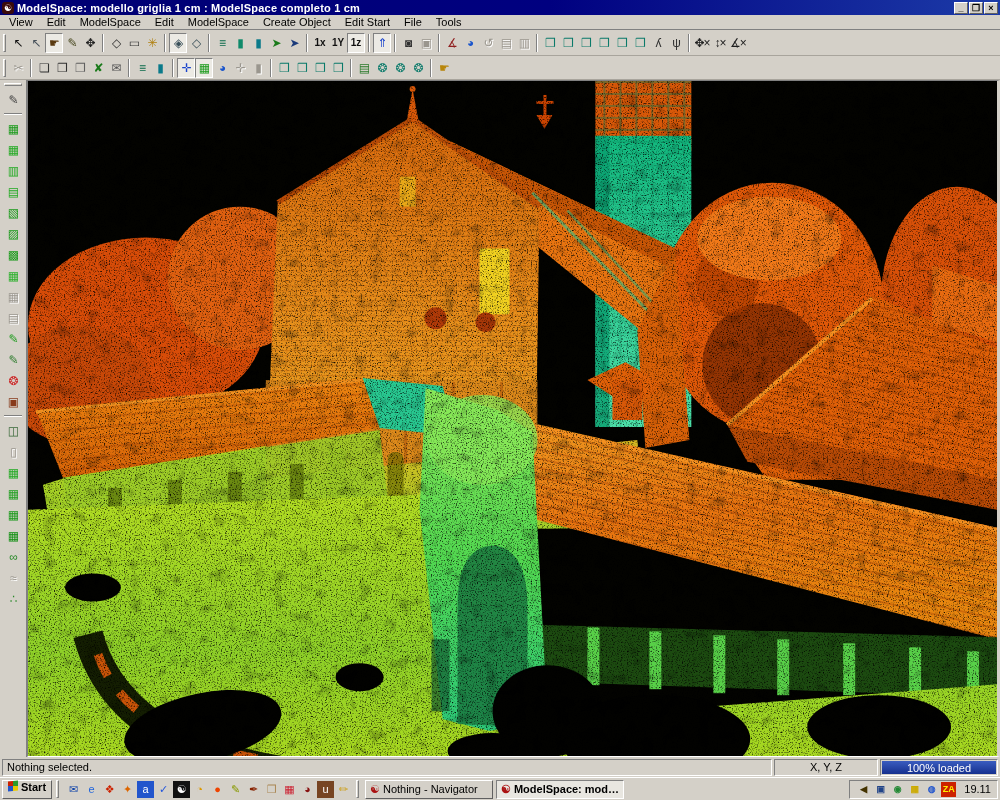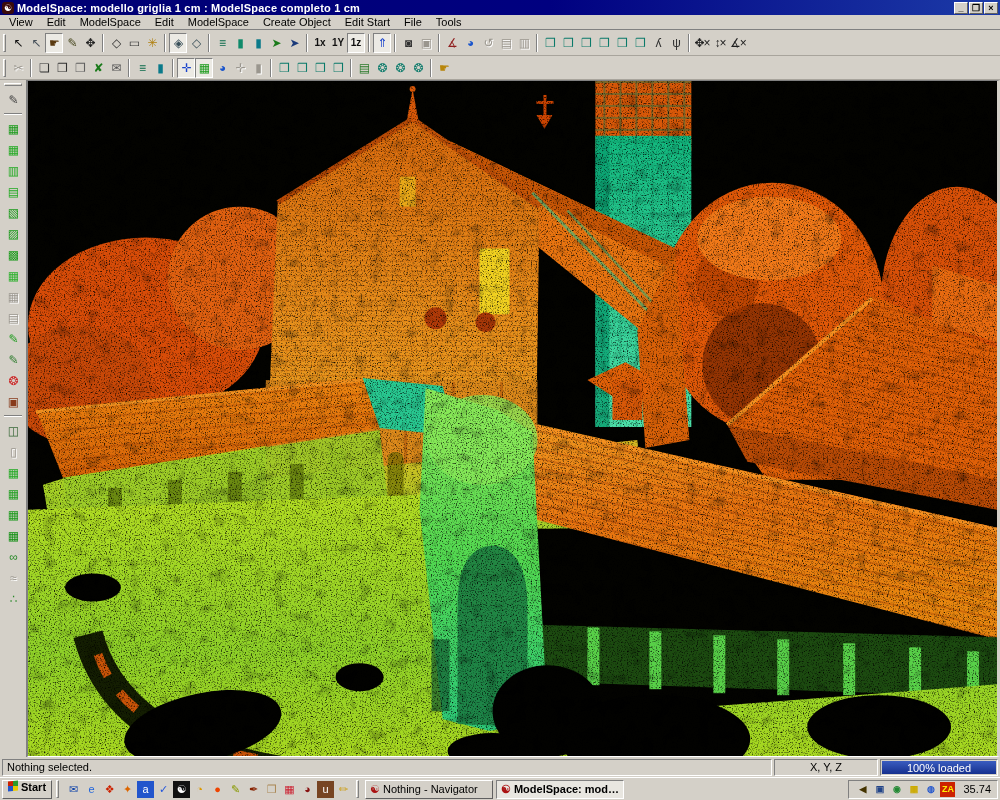--- a/index.html
+++ b/index.html
@@ -669,17 +669,17 @@
           <div class="tray-ico">
             <span style="font-size: 9px; font-weight: bold; color: rgb(204, 170, 0);">▦</span>
           </div>
           <div class="tray-ico">
             <span style="font-size: 9px; font-weight: bold; color: rgb(34, 85, 204);">◍</span>
           </div>
           <div class="tray-ico" style="background: rgb(204, 34, 0);">
             <span style="font-size: 9px; font-weight: bold; color: rgb(255, 238, 0);">ZA</span>
           </div>
         </div>
-      <span class="tray-clock">35.74</span>
+      <span class="tray-clock">19.11</span>
     </div>
   </div>
 
 </div>
 
 </body></html>

